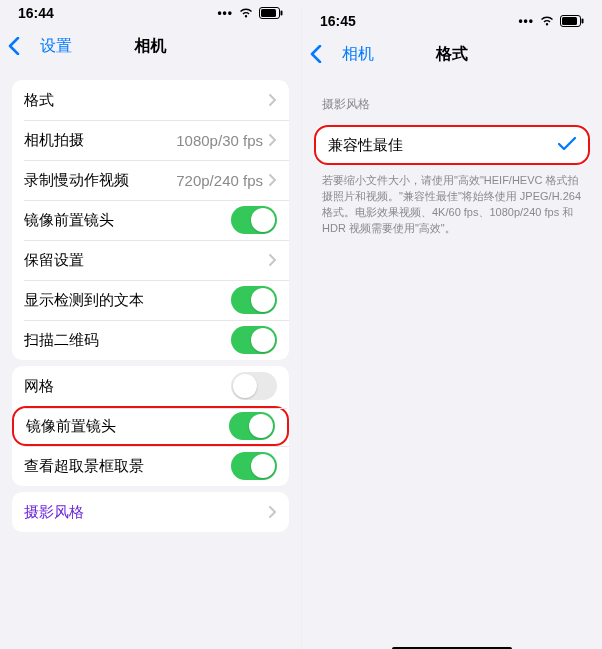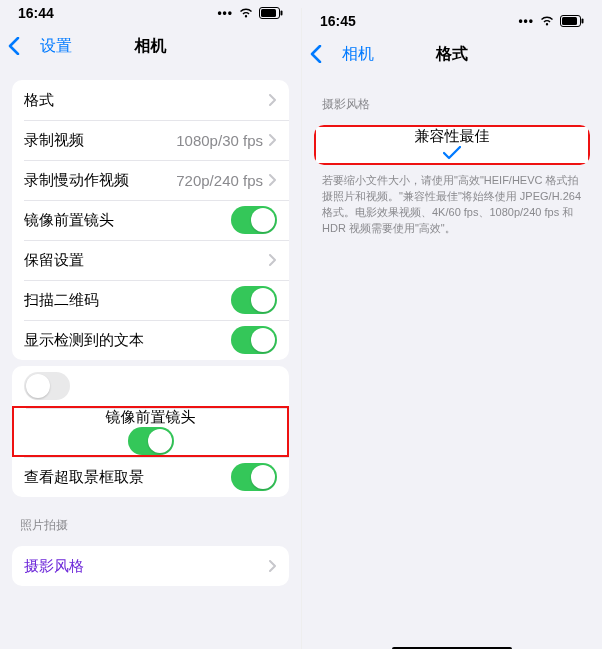--- a/index.html
+++ b/index.html
@@ -130,22 +130,21 @@
 
   .hint {
     color: #8a8a8e;
     font-size: 11px;
     line-height: 1.45;
     padding: 8px 8px 0;
   }
 
   .highlight-box {
     border: 2px solid #e11;
-    border-radius: 0;
-    flex-direction: column;
+    border-radius: 14px;
   }
   .link-color { color: #6d28d9; }
 
   .check {
     color: #007aff;
   }
 
   
   .home-indicator {
     position: absolute;
@@ -199,21 +198,21 @@
     <div class="group" id="left-group1">
         <div class="row">
           <span class="row-label">格式</span>
           <span class="chevron-right">
             <svg width="8" height="12" viewBox="0 0 8 12">
               <path d="M1 1l5 5-5 5" stroke="#c7c7cc" stroke-width="2" fill="none" stroke-linecap="round" stroke-linejoin="round"></path>
             </svg>
           </span>
         </div>
         <div class="row">
-          <span class="row-label">录制视频</span>
+          <span class="row-label">相机拍摄</span>
           <span class="row-detail">1080p/30 fps</span>
           <span class="chevron-right">
             <svg width="8" height="12" viewBox="0 0 8 12">
               <path d="M1 1l5 5-5 5" stroke="#c7c7cc" stroke-width="2" fill="none" stroke-linecap="round" stroke-linejoin="round"></path>
             </svg>
           </span>
         </div>
         <div class="row">
           <span class="row-label">录制慢动作视频</span>
           <span class="row-detail">720p/240 fps</span>
@@ -231,54 +230,54 @@
         </div>
         <div class="row">
           <span class="row-label">保留设置</span>
           <span class="chevron-right">
             <svg width="8" height="12" viewBox="0 0 8 12">
               <path d="M1 1l5 5-5 5" stroke="#c7c7cc" stroke-width="2" fill="none" stroke-linecap="round" stroke-linejoin="round"></path>
             </svg>
           </span>
         </div>
         <div class="row">
+          <span class="row-label">显示检测到的文本</span>
+          <span class="toggle on">
+            <span class="knob"></span>
+          </span>
+        </div>
+        <div class="row">
           <span class="row-label">扫描二维码</span>
           <span class="toggle on">
             <span class="knob"></span>
           </span>
         </div>
-        <div class="row">
-          <span class="row-label">显示检测到的文本</span>
-          <span class="toggle on">
-            <span class="knob"></span>
-          </span>
-        </div>
       </div>
 
     <div class="group tight" id="left-group2">
         <div class="row">
+          <span class="row-label">网格</span>
           <span class="toggle off">
             <span class="knob"></span>
           </span>
         </div>
         <div class="row highlight-box">
           <span class="row-label">镜像前置镜头</span>
           <span class="toggle on">
             <span class="knob"></span>
           </span>
         </div>
         <div class="row">
           <span class="row-label">查看超取景框取景</span>
           <span class="toggle on">
             <span class="knob"></span>
           </span>
         </div>
       </div>
 
-    <div class="section-header">照片拍摄</div>
     <div class="group tight" id="left-group3">
         <div class="row">
           <span class="row-label link-color">摄影风格</span>
           <span class="chevron-right">
             <svg width="8" height="12" viewBox="0 0 8 12">
               <path d="M1 1l5 5-5 5" stroke="#c7c7cc" stroke-width="2" fill="none" stroke-linecap="round" stroke-linejoin="round"></path>
             </svg>
           </span>
         </div>
       </div>

